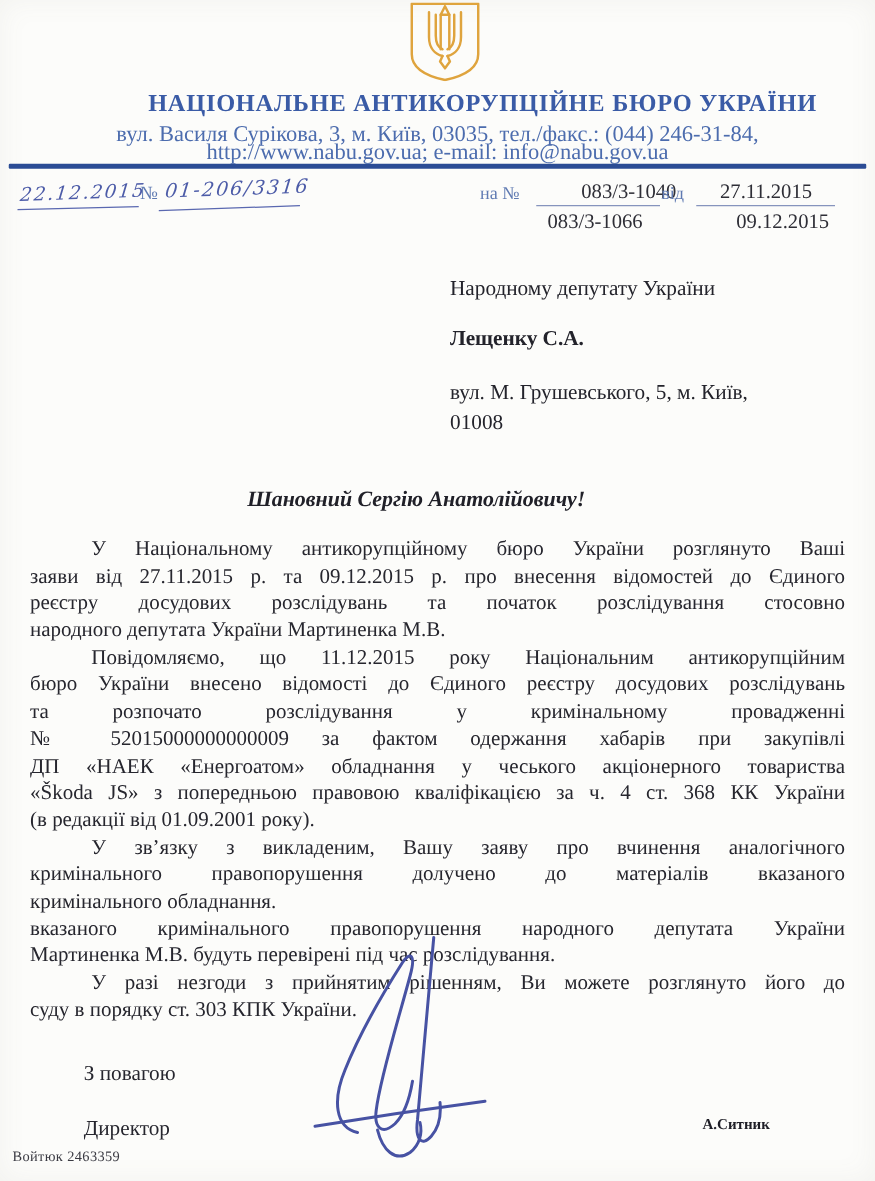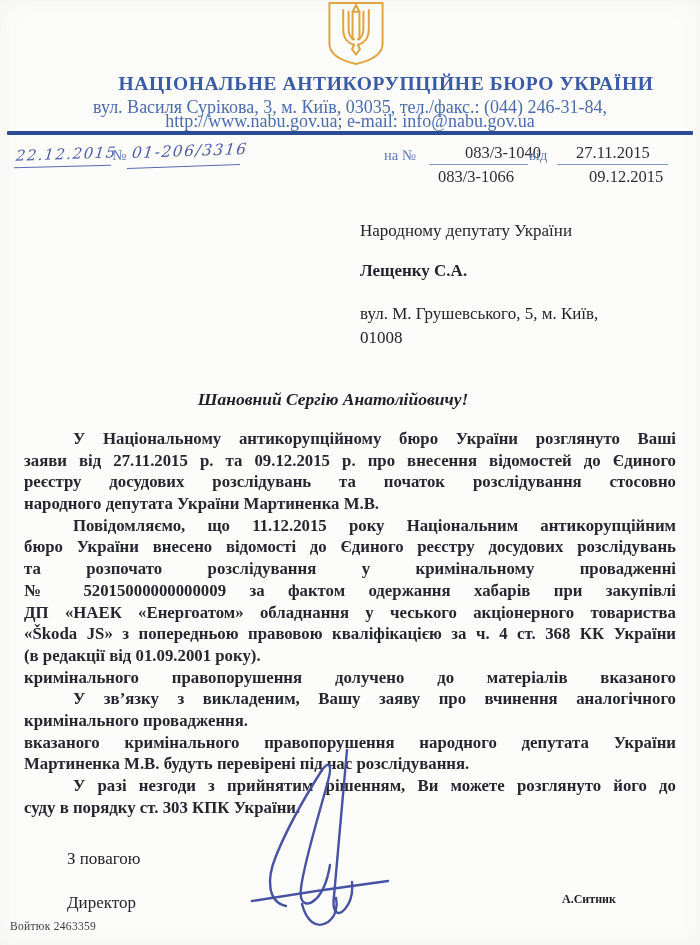--- a/index.html
+++ b/index.html
@@ -52,21 +52,21 @@
   .ad3{top:304px;}
   .ad4{top:328px;}
 
   
   .salutation{
     left:24px;top:389px;width:652px;text-align:center;
     font-size:17.5px;font-weight:700;font-style:italic;color:#202028;
     transform:translateX(-17px);
   }
   .body-text{left:24px;top:428px;width:652px;font-size:16.8px;color:#26262e;}
-  .bl{height:21.7px;line-height:21.7px;overflow:hidden;text-align:justify;text-align-last:justify;font-weight:bold;}
+  .bl{height:21.7px;line-height:21.7px;overflow:hidden;text-align:justify;text-align-last:justify;}
   .bl.first{text-indent:49px;}
   .bl.last{text-align-last:left;}
 
   
   .regards{left:67px;top:849px;font-size:17px;}
   .position{left:67px;top:893px;font-size:17px;}
   .sig-name{left:562px;top:892px;font-size:12px;font-weight:700;color:#1e1e26;}
   .signature{left:250px;top:748px;width:140px;height:195px;}
   .executor{left:10px;top:920px;font-size:11.5px;color:#3a3a42;letter-spacing:0.3px;}
 </style>
@@ -120,23 +120,23 @@
     <div class="bl last">народного депутата України Мартиненка М.В.</div>
 
     <div class="bl first">Повідомляємо, що 11.12.2015 року Національним антикорупційним</div>
     <div class="bl">бюро України внесено відомості до Єдиного реєстру досудових розслідувань</div>
     <div class="bl">та розпочато розслідування у кримінальному провадженні</div>
     <div class="bl">№ 52015000000000009 за фактом одержання хабарів при закупівлі</div>
     <div class="bl">ДП «НАЕК «Енергоатом» обладнання у чеського акціонерного товариства</div>
     <div class="bl">«Škoda JS» з попередньою правовою кваліфікацією за ч. 4 ст. 368 КК України</div>
     <div class="bl last">(в редакції від 01.09.2001 року).</div>
 
+    <div class="bl first">У зв’язку з викладеним, Вашу заяву про вчинення аналогічного</div>
     <div class="bl">кримінального правопорушення долучено до матеріалів вказаного</div>
-    <div class="bl first">У зв’язку з викладеним, Вашу заяву про вчинення аналогічного</div>
-    <div class="bl last">кримінального провадження.</div>
+    <div class="bl last">кримінального обладнання.</div>
 
     <div class="bl">вказаного кримінального правопорушення народного депутата України</div>
     <div class="bl last">Мартиненка М.В. будуть перевірені під час розслідування.</div>
 
     <div class="bl first">У разі незгоди з прийнятим рішенням, Ви можете розглянуто його до</div>
     <div class="bl last">суду в порядку ст. 303 КПК України.</div>
   </div>
 
   <div class="abs regards">З повагою</div>
   <div class="abs position">Директор</div>

